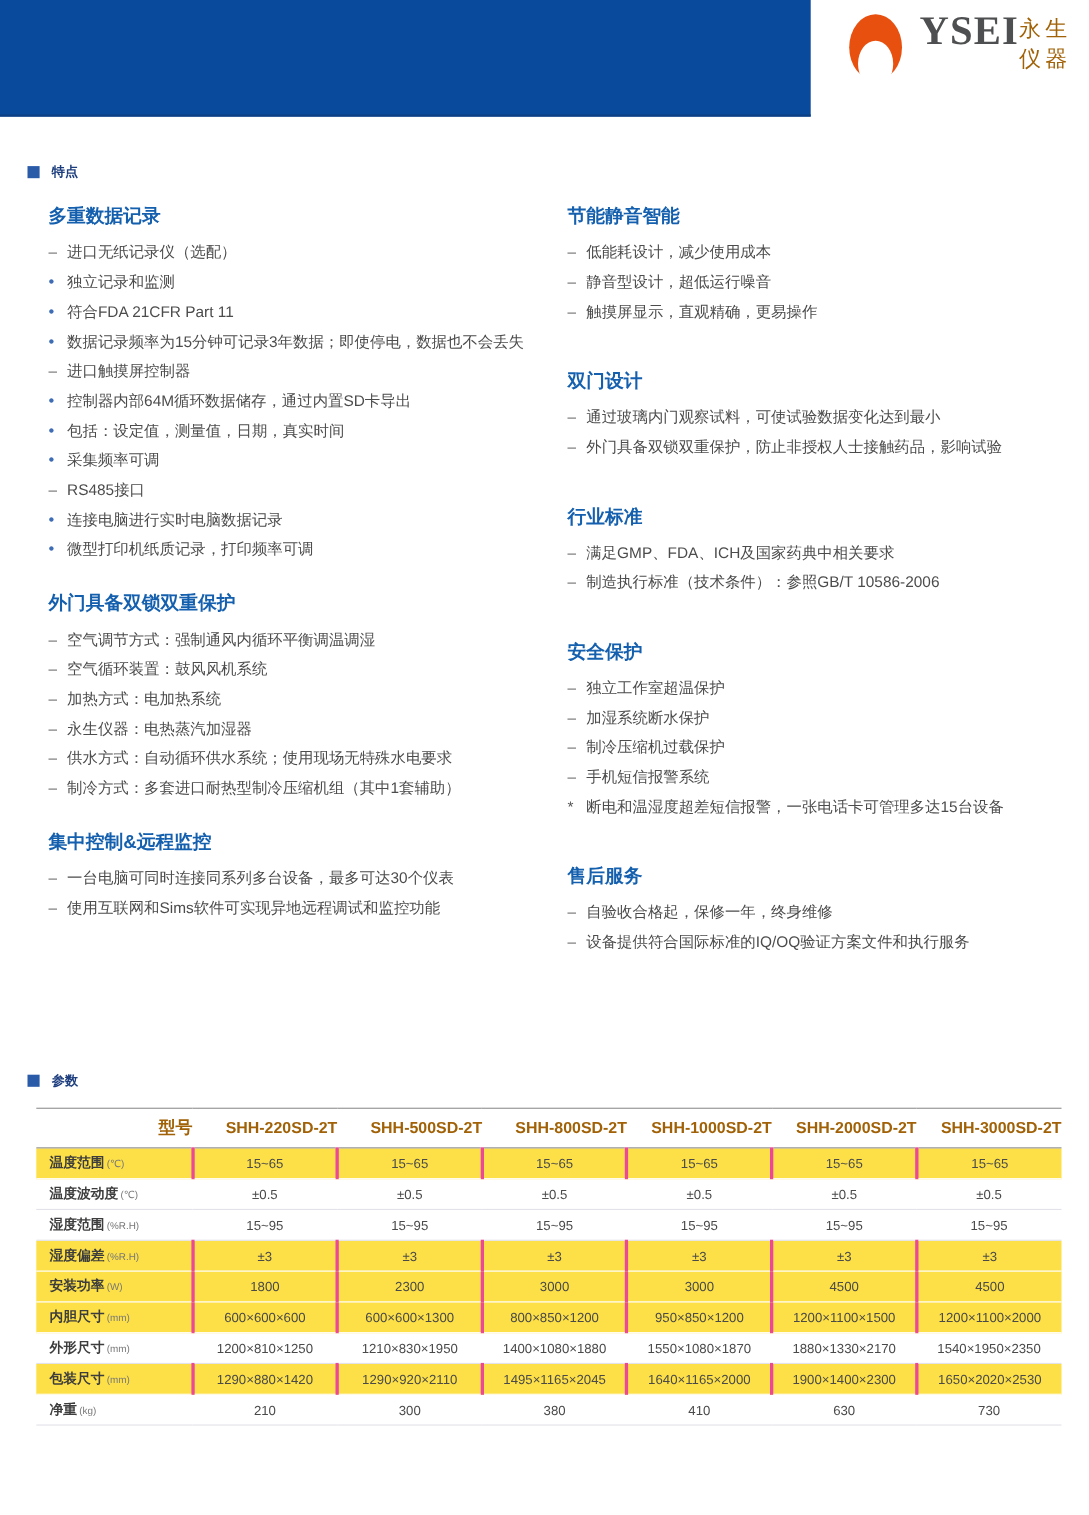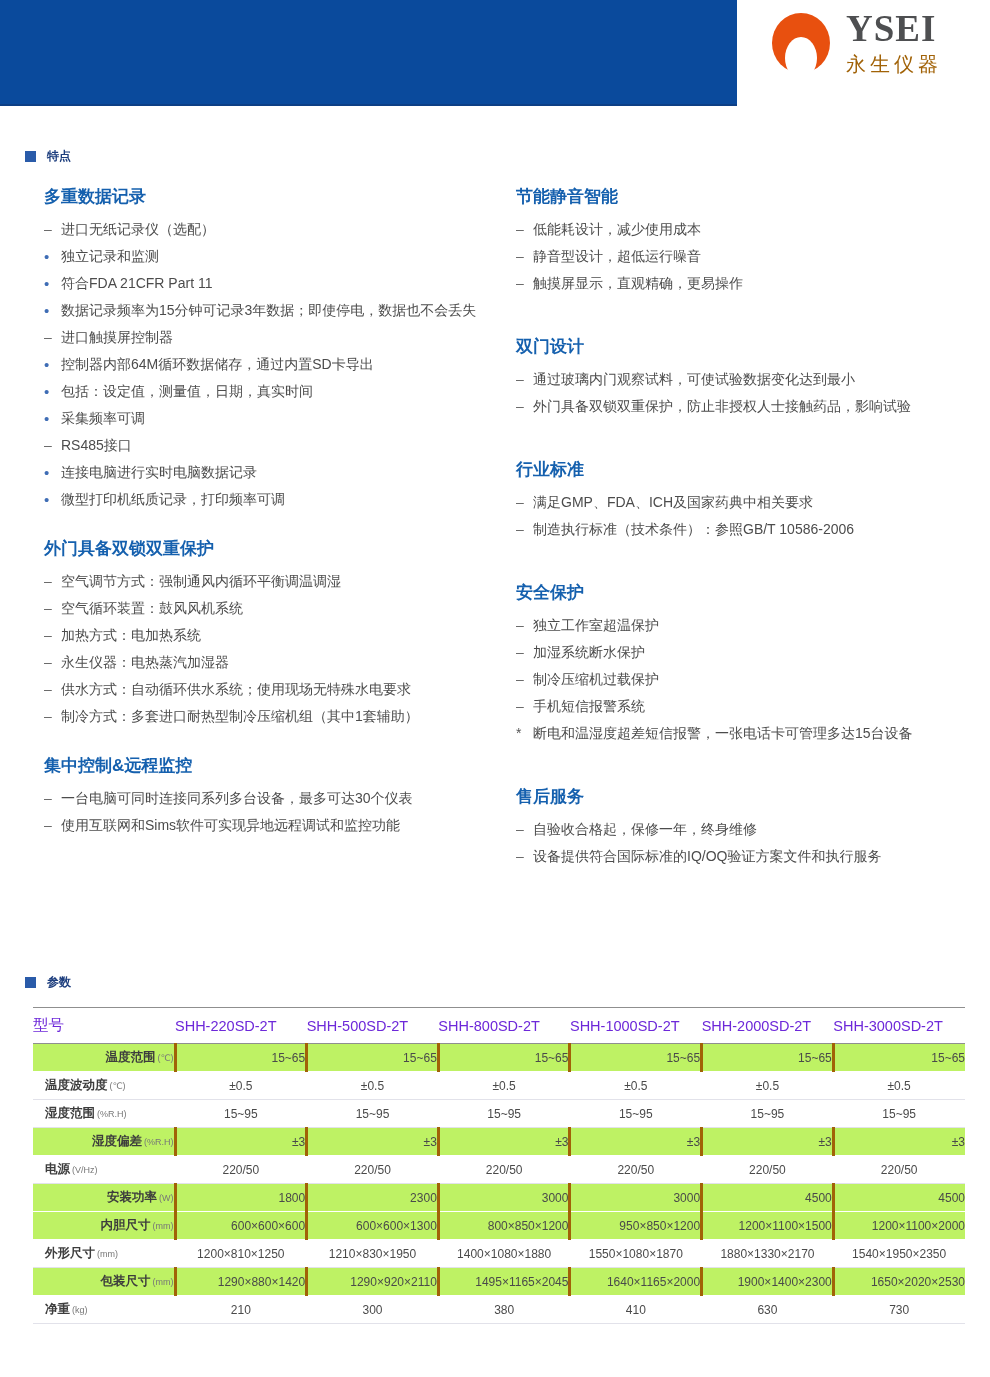--- a/index.html
+++ b/index.html
@@ -6,21 +6,21 @@
   body{font-family:"Liberation Sans","DejaVu Sans",sans-serif;color:#4c4c4c;}
   .page{width:990px;min-height:1377px;position:relative;background:#fff;overflow:hidden;}
 
   
   .topbar{position:relative;height:106px;}
   .bluebar{width:737px;height:104px;background:#0a4a9c;border-bottom:2px solid #0d3f85;}
   .logo{position:absolute;top:10px;left:772px;display:flex;align-items:flex-start;gap:16px;}
   .logo-mark{position:relative;width:58px;height:60px;margin-top:3px;}
   .logo-mark::before{content:"";position:absolute;inset:0;background:#e8500f;border-radius:50%;}
   .logo-mark::after{content:"";position:absolute;left:50%;transform:translateX(-50%);bottom:-6px;width:32px;height:42px;background:#fff;border-radius:50%;}
-  .logo-text{display:flex;flex-direction:column;}
+  .logo-text{display:flex;flex-direction:row;}
   .brand{font-family:"Liberation Serif","DejaVu Serif",serif;font-weight:bold;font-size:37px;line-height:38px;color:#4e4f51;letter-spacing:1px;}
   .brand-cn{font-family:"Liberation Serif","DejaVu Serif",serif;font-size:20px;color:#a16207;letter-spacing:4px;margin-top:3px;}
 
   
   .content{padding:0 25px;}
   .sec-title{display:flex;align-items:center;gap:11px;font-size:12px;font-weight:bold;color:#1d3e7e;margin:42px 0 20px;}
   .sq{width:11px;height:11px;background:#2a5ba9;flex:none;}
 
   
   .feature-cols{display:flex;}
@@ -33,26 +33,26 @@
   .feat-item .marker{flex:none;width:17px;text-align:left;}
   .marker.m-dash{color:#6b6b6b;}
   .marker.m-dot{color:#3f6db5;font-size:15px;}
   .marker.m-star{color:#555;}
   .feat-text{flex:1;}
 
   
   .sec-title.params-title{margin-top:66px;margin-bottom:16px;}
   .spec-table{width:932px;margin-left:8px;border-collapse:collapse;table-layout:fixed;}
   .spec-table th,.spec-table td{padding:0;vertical-align:middle;}
-  .spec-table thead th{height:35px;font-size:14.5px;font-weight:normal;color:#6d28d9;
-      border-top:1px solid #8f8f8f;border-bottom:1px solid #8f8f8f;text-align:left;}
+  .spec-table thead th{height:35px;font-size:14.5px;font-weight:bold;color:#a16207;
+      border-top:1px solid #8f8f8f;border-bottom:1px solid #8f8f8f;text-align:right;}
   .spec-table thead th.model-col-label{font-size:15.5px;}
   .spec-table tbody td{height:27px;font-size:12px;color:#4a4a4a;text-align:center;border-bottom:1px solid #e2e2ea;}
-  .spec-table tbody tr.shaded td{background:#bef264;border-bottom:1px solid #fff;text-align:right;}
-  .spec-table tbody tr.shaded td + td{border-left:3px solid #a16207;}
+  .spec-table tbody tr.shaded td{background:#fde047;border-bottom:1px solid #fff;}
+  .spec-table tbody tr.shaded td + td{border-left:3px solid #ec4899;}
   .spec-table td.row-label{text-align:left;padding-left:12px;font-weight:bold;color:#3d3d3d;font-size:12.5px;}
   .spec-table td.row-label .unit{font-weight:normal;font-size:9px;color:#777;margin-left:2px;}
   .col-label{width:142px;}
 </style>
 </head>
 <body>
 
 <div class="page">
 
   <header class="topbar">
@@ -292,29 +292,20 @@
           </tr>
           <tr class="shaded">
             <td class="row-label">湿度偏差<span class="unit">(%R.H)</span></td>
             <td>±3</td>
             <td>±3</td>
             <td>±3</td>
             <td>±3</td>
             <td>±3</td>
             <td>±3</td>
           </tr>
-          <tr class="">
-            <td class="row-label">电源<span class="unit">(V/Hz)</span></td>
-            <td>220/50</td>
-            <td>220/50</td>
-            <td>220/50</td>
-            <td>220/50</td>
-            <td>220/50</td>
-            <td>220/50</td>
-          </tr>
           <tr class="shaded">
             <td class="row-label">安装功率<span class="unit">(W)</span></td>
             <td>1800</td>
             <td>2300</td>
             <td>3000</td>
             <td>3000</td>
             <td>4500</td>
             <td>4500</td>
           </tr>
           <tr class="shaded">

